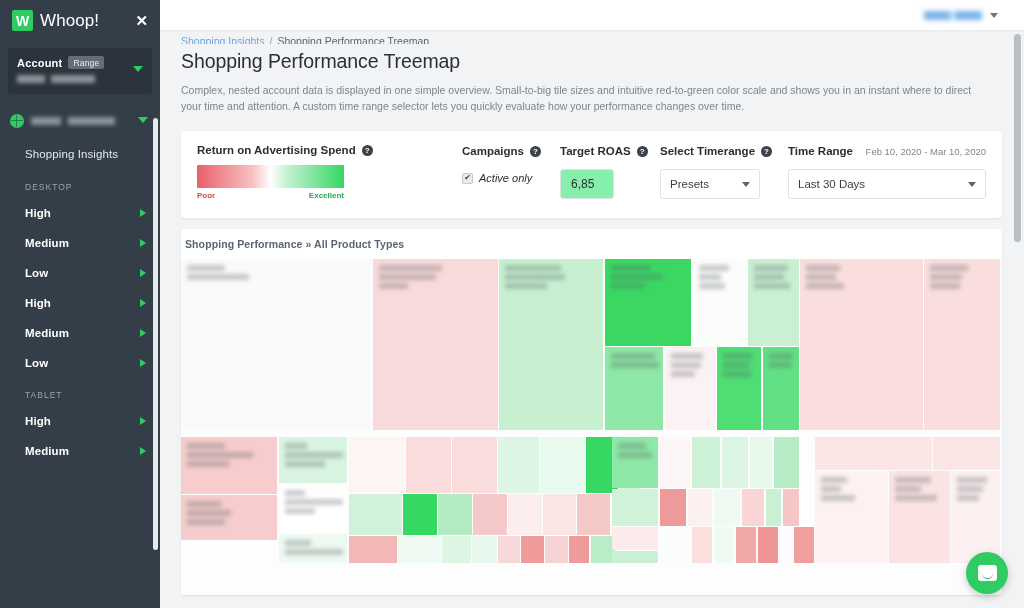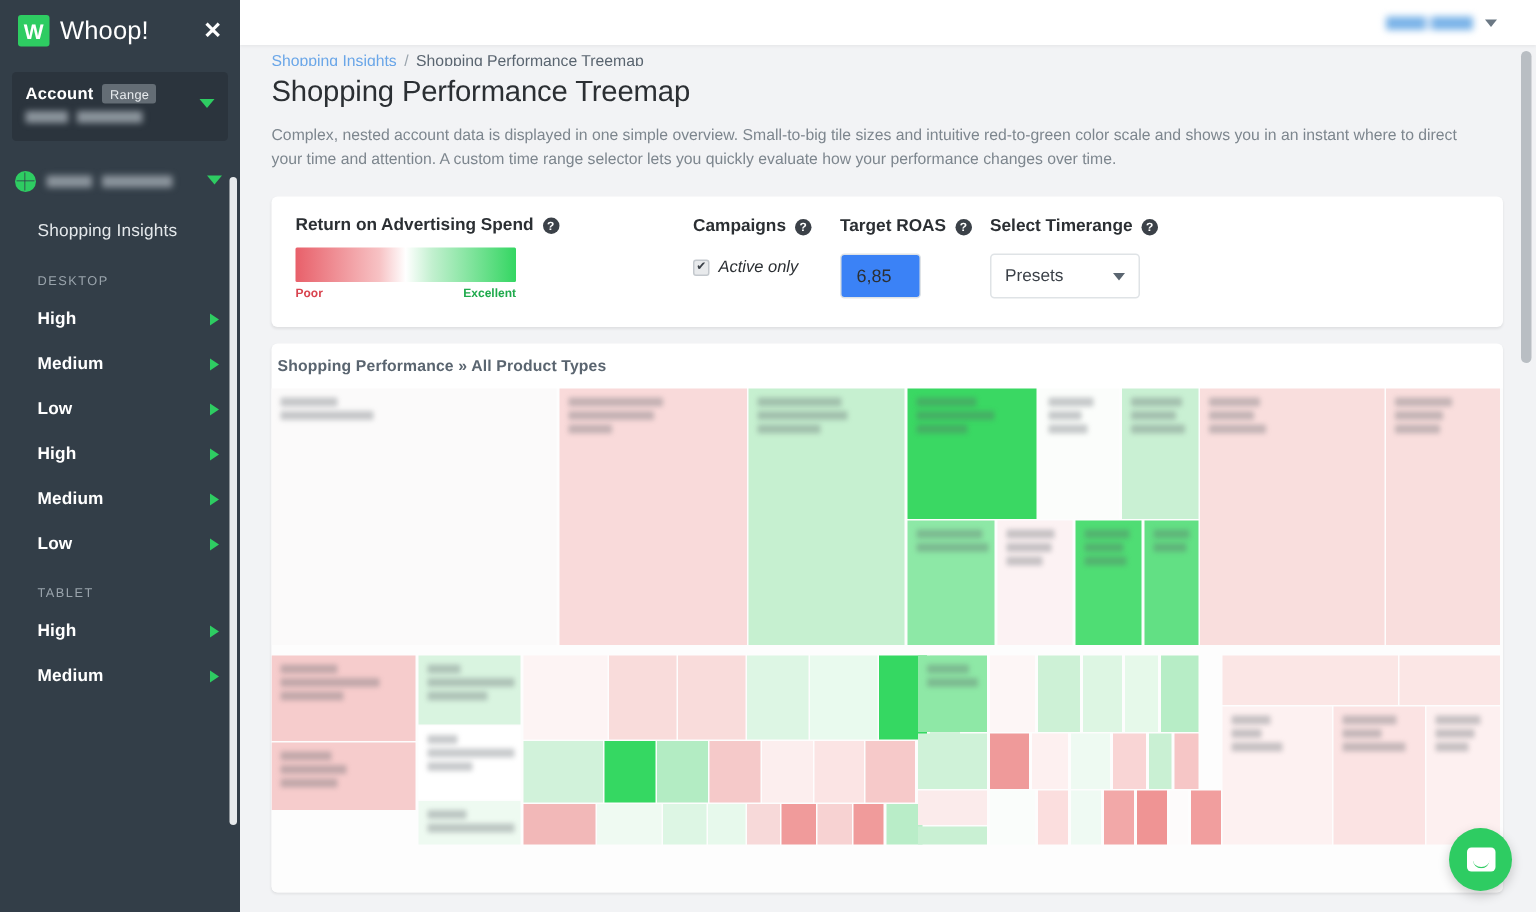--- a/index.html
+++ b/index.html
@@ -204,21 +204,21 @@
     background: #e8eaec; border: 1px solid #c3c8cd;
     display: flex; align-items: center; justify-content: center;
     flex: 0 0 11px; cursor: pointer;
   }
   .chk span { color: #3b4148; font-size: 8px; line-height: 1; }
   .chk-lbl { font-size: 11px; color: #2b2f33; font-style: italic; }
 
   .ctrl-troas { width: 100px; padding-top: 1px; }
   .inp {
     margin-top: 12px; height: 30px; border: 1px solid #dfe3e6;
-    border-radius: 3px; background: #3b82f6;
+    border-radius: 3px; background: #86efac;
     display: flex; align-items: center; padding: 0 10px;
     font-size: 12px; color: #2b2f33;
   }
   .inp-troas { width: 54px; }
 
   .ctrl-tr { width: 115px; padding-top: 1px; }
   .sel {
     margin-top: 12px; height: 30px; border: 1px solid #dfe3e6;
     border-radius: 3px; background: #fff;
     display: flex; align-items: center; padding: 0 9px;
@@ -406,20 +406,30 @@
           <div class="ctrl-hd">
             <span>Select Timerange</span>
             <span class="help-ic">?</span>
           </div>
           <div class="sel sel-presets">
             <span class="v">Presets</span>
             <span class="sel-caret"></span>
           </div>
         </div>
 
+        <div class="ctrl-range">
+          <div class="range-hd">
+            <span class="ctrl-hd">Time Range</span>
+            <span class="range-dates">Feb 10, 2020 - Mar 10, 2020</span>
+          </div>
+          <div class="sel">
+            <span class="v">Last 30 Days</span>
+            <span class="sel-caret"></span>
+          </div>
+        </div>
       </div>
 
       <div class="card tm-card">
         <div class="tm-head">Shopping Performance » All Product Types</div>
         <div class="tm-wrap" id="tm">
             <div class="tile" style="left: 0px; top: 0px; width: 190.033px; height: 170.5px; background: rgb(251, 250, 250);">
               <div class="tl">
                 <span class="bl" style="width: 37.9077px; height: 6px; background: rgba(90, 96, 102, 0.33);"></span>
                 <span class="bl" style="width: 61.8493px; height: 6px; background: rgba(90, 96, 102, 0.33);"></span>
               </div>

